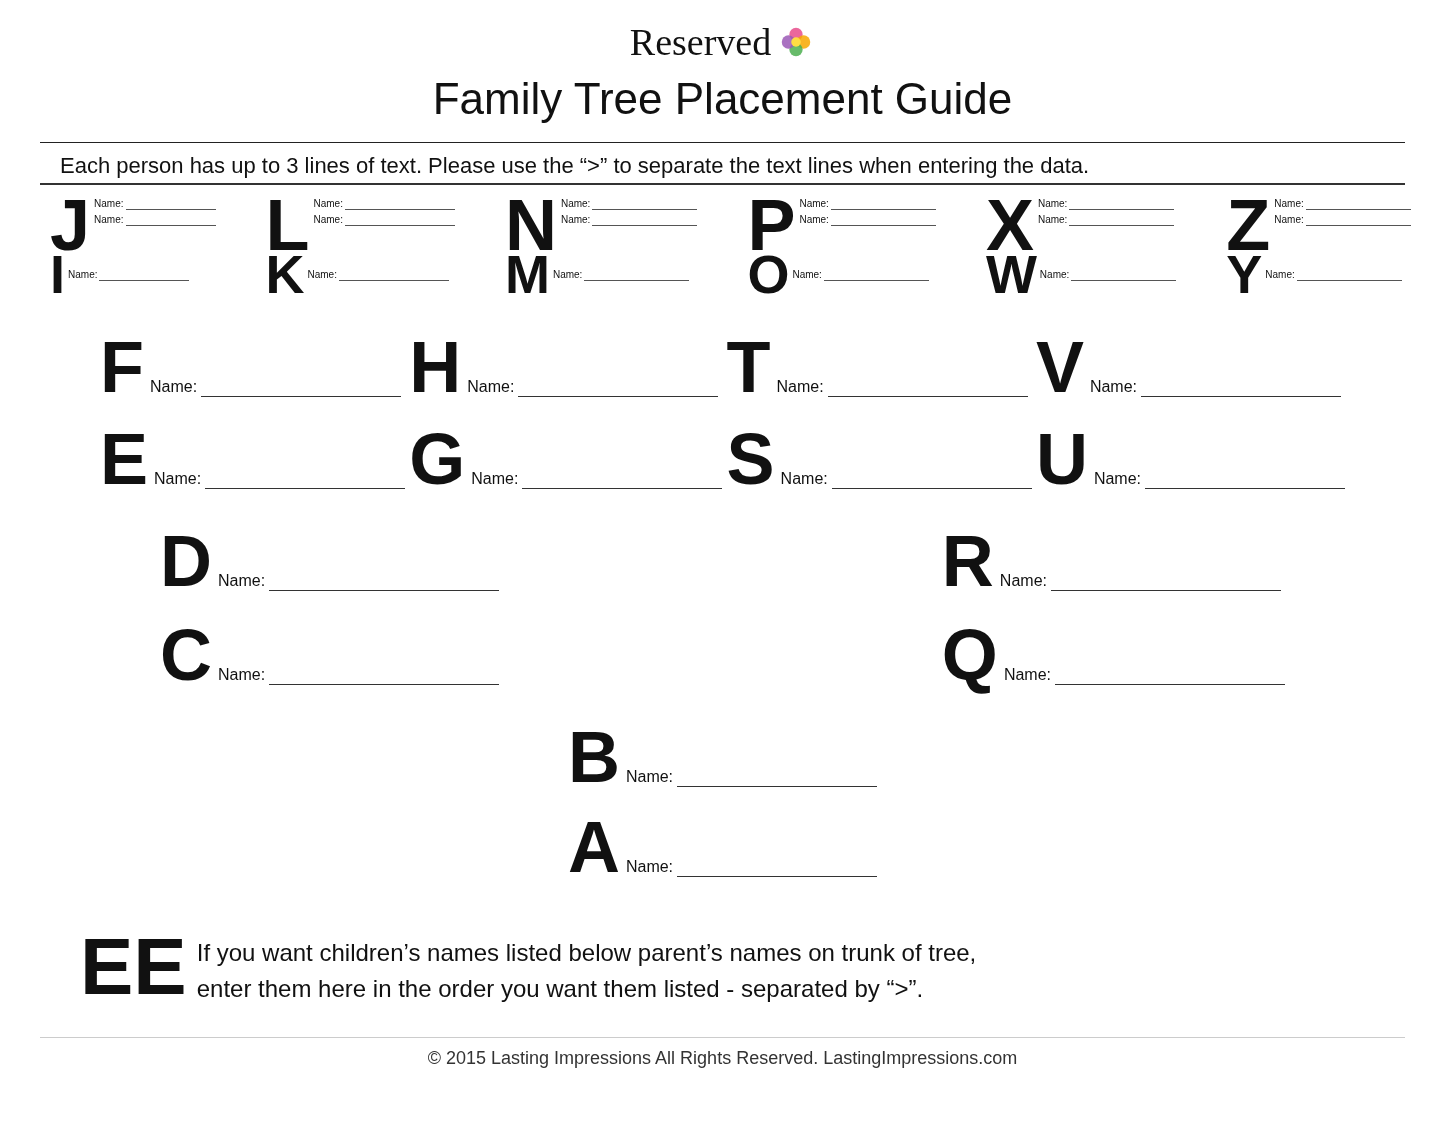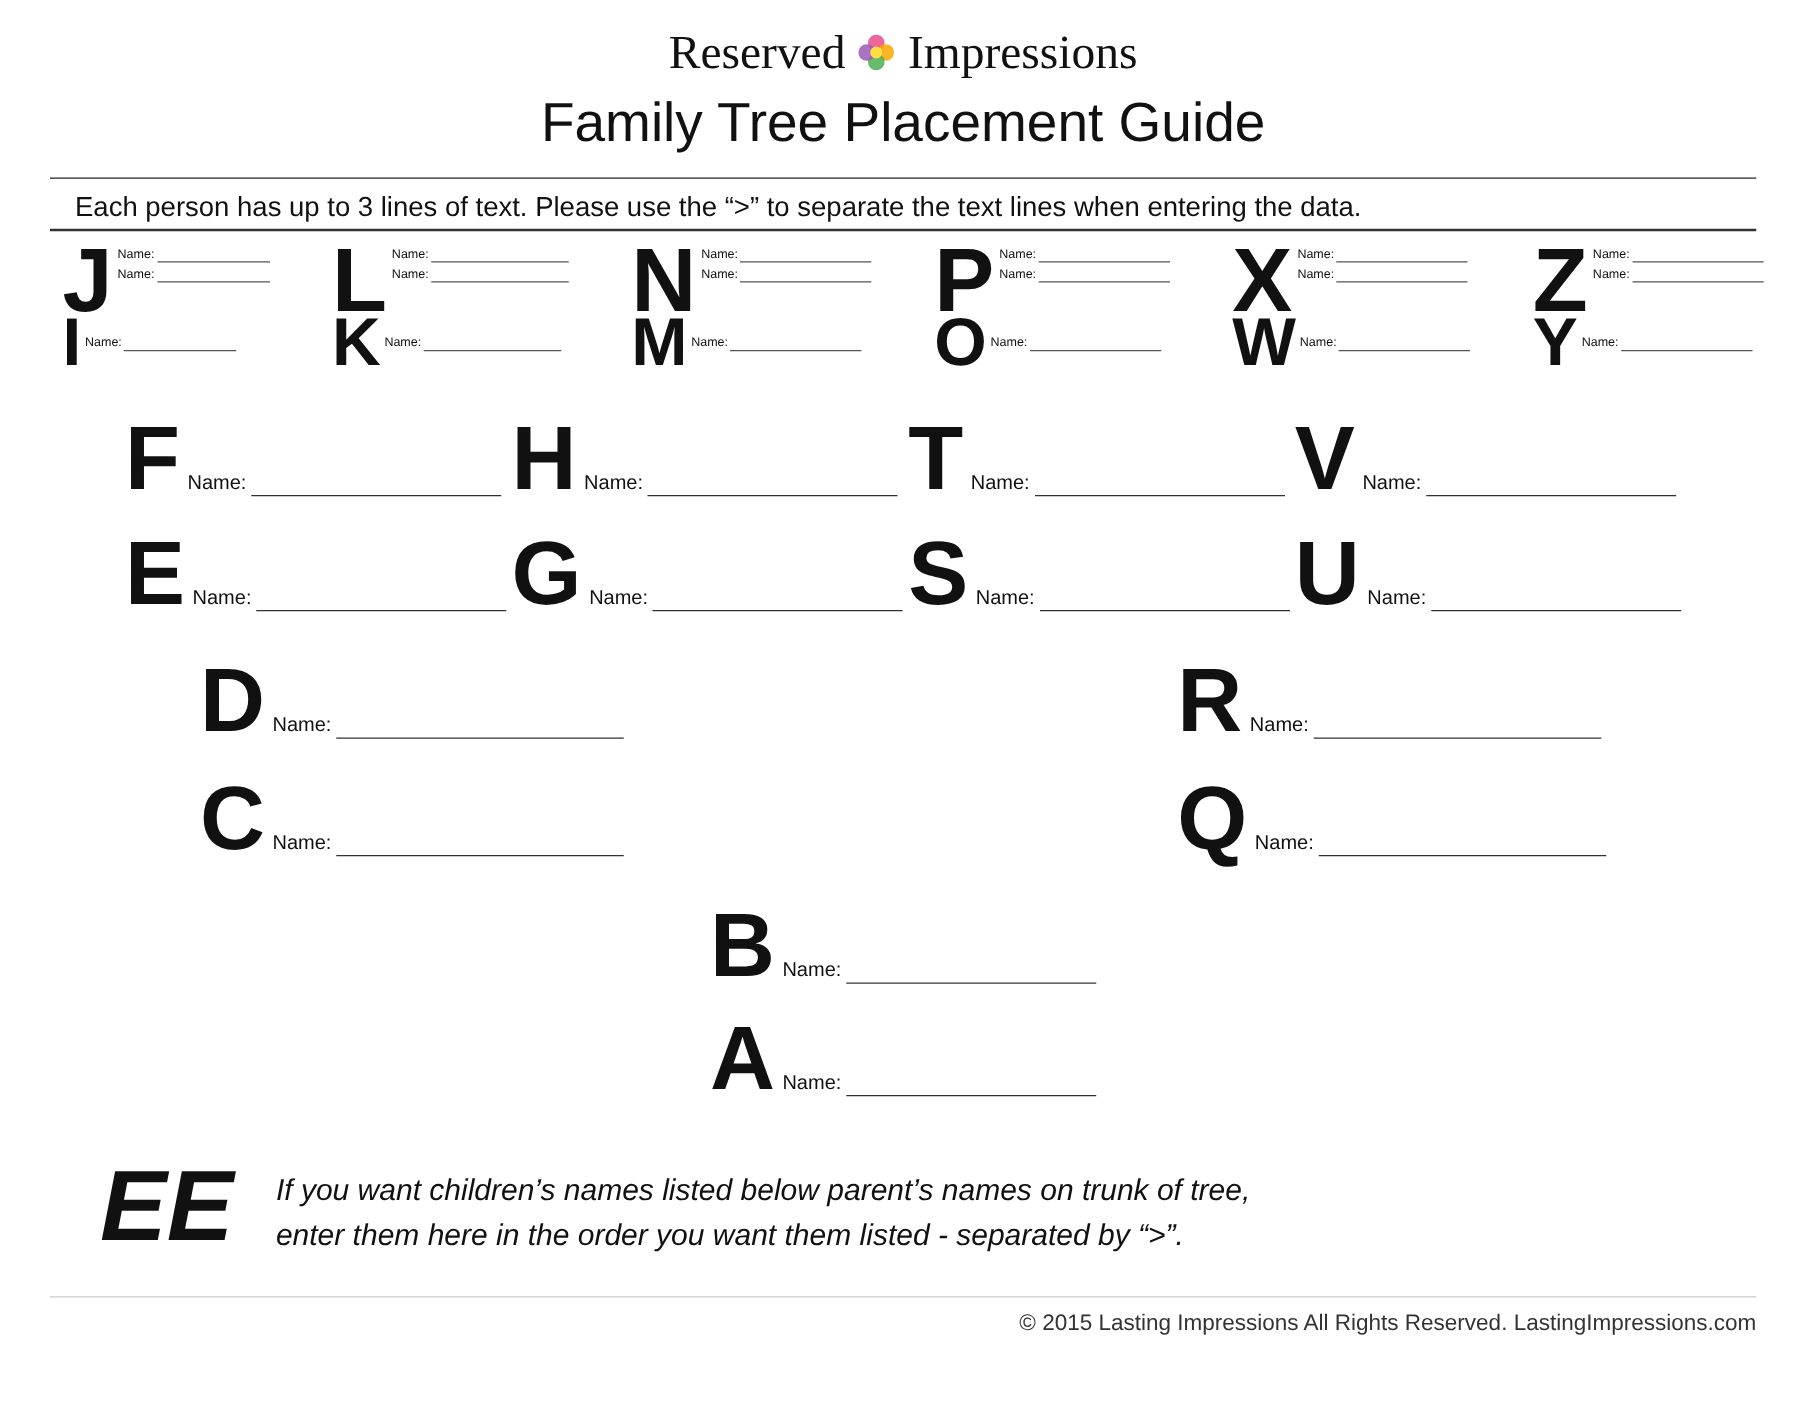--- a/index.html
+++ b/index.html
@@ -117,41 +117,40 @@
       display: flex;
       flex-direction: column;
       align-items: center;
       gap: 18px;
       margin-bottom: 40px;
     }
 
     
     .ee-section {
       display: flex;
-      align-items: center;
-      gap: 34px;
+      align-items: flex-end;
+      gap: 10px;
       margin: 0 40px 30px 40px;
-      font-style: italic;
     }
 
     .ee-letter {
       font-size: 80px;
       font-weight: bold;
       line-height: 1;
       min-width: 100px;
     }
 
     .ee-text {
       font-size: 24px;
       line-height: 1.5;
       padding-top: 12px;
     }
 
     .footer {
-      text-align: right;
+      text-align: center;
       font-size: 18px;
       color: #333;
       margin-top: 10px;
       padding-top: 10px;
       border-top: 1px solid #ccc;
     }
 
     
     .top-section {
       border-top: 2px solid #333;
@@ -227,21 +226,20 @@
   <div class="logo-text">
     <span style="font-family:'Brush Script MT',cursive;font-size:38px;">Reserved</span>
 
     <svg class="logo-flower" viewBox="0 0 40 40">
       <circle cx="20" cy="12" r="7" fill="#e74c8b" opacity="0.85"></circle>
       <circle cx="28" cy="20" r="7" fill="#f7a800" opacity="0.85"></circle>
       <circle cx="20" cy="28" r="7" fill="#4caf50" opacity="0.85"></circle>
       <circle cx="12" cy="20" r="7" fill="#9b59b6" opacity="0.85"></circle>
       <circle cx="20" cy="20" r="5" fill="#ffdd44"></circle>
     </svg>
-    <span style="font-family:'Brush Script MT',cursive;font-size:38px;">Impressions</span>
   </div>
   <div class="page-title">Family Tree Placement Guide</div>
 </div>
 
 <hr class="divider">
 
 <p class="instructions">Each person has up to 3 lines of text.  Please use the “&gt;” to separate the text lines when entering the data.</p>
 
 <div class="top-section">
 

